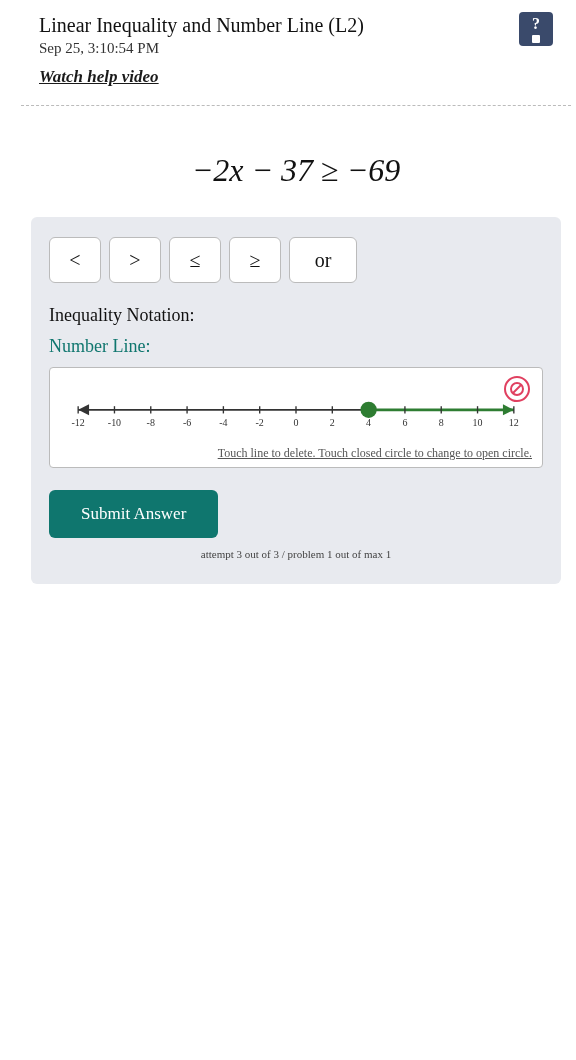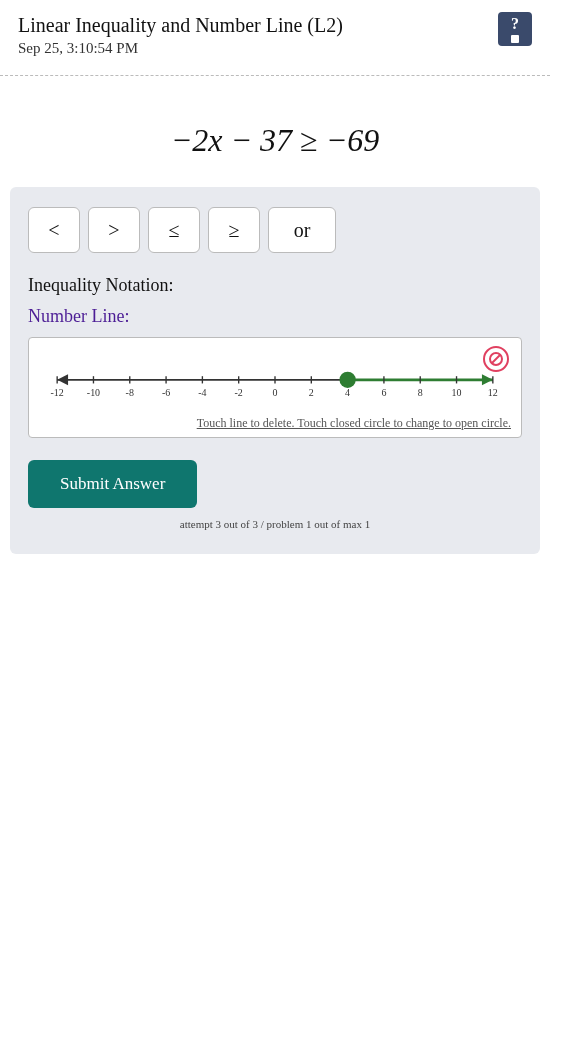--- a/index.html
+++ b/index.html
@@ -7,20 +7,21 @@
       font-family: Georgia, 'Times New Roman', serif;
       background: #fff;
       width: 576px;
       min-height: 1060px;
       overflow-x: hidden;
     }
     .page-wrapper {
       width: 550px;
       background: #fff;
       padding: 0;
+      margin-left: 21px;
     }
     .header-section {
       padding: 12px 18px 8px 18px;
       border-bottom: none;
     }
     .title-row {
       display: flex;
       align-items: flex-start;
       justify-content: space-between;
     }
@@ -139,21 +140,21 @@
       padding: 12px 16px;
       font-size: 20px;
       font-family: Georgia, serif;
       color: #111;
       width: 340px;
       margin-bottom: 24px;
     }
     .number-line-label {
       font-size: 18px;
       font-family: Georgia, serif;
-      color: #4c1d95;
+      color: #0f766e;
       margin-bottom: 10px;
     }
     .number-line-container {
       background: #fff;
       border: 1.5px solid #bbb;
       border-radius: 4px;
       padding: 10px 10px 6px 10px;
       position: relative;
     }
     .delete-icon {
@@ -213,20 +214,21 @@
     <div class="title-row">
       <div>
         <div class="title-text">Linear Inequality and Number Line (L2)</div>
         <div class="date-text">Sep 25, 3:10:54 PM</div>
       </div>
       <div class="help-icon-btn">
         <span class="question-mark">?</span>
         <div class="small-sq"></div>
       </div>
     </div>
+    <div class="watch-help">Watch help video</div>
   </div>
 
   <hr class="divider">
 
   <div class="problem-section">
     <div class="equation-area">
       <span>−2x − 37 ≥ −69</span>
     </div>
   </div>
 

